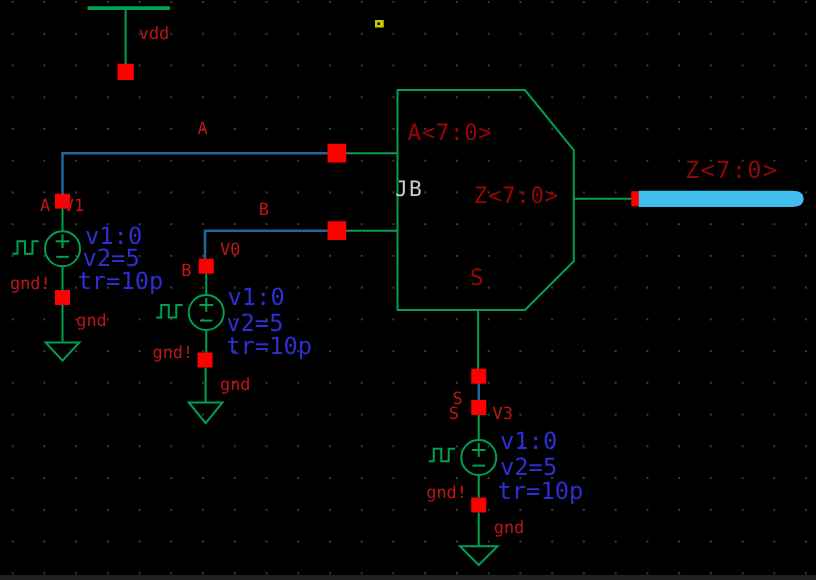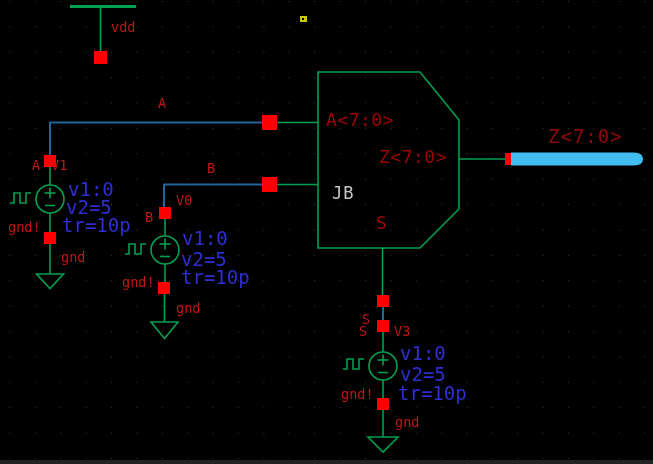--- a/index.html
+++ b/index.html
@@ -131,22 +131,22 @@
 
   <span class="lbl net" style="left:207px;top:162px;">B</span>
   <span class="lbl net" style="left:145px;top:211px;">B</span>
   <span class="lbl net" style="left:176px;top:194px;">V0</span>
   <span class="lbl prop" style="left:182px;top:229px;">v1:0</span>
   <span class="lbl prop" style="left:181px;top:250px;">v2=5</span>
   <span class="lbl prop" style="left:181px;top:268px;">tr=10p</span>
   <span class="lbl net" style="left:122px;top:276px;">gnd!</span>
   <span class="lbl net" style="left:176px;top:302px;">gnd</span>
 
-  <span class="lbl pin" style="left:326px;top:111px;">A&lt;7:0&gt;</span>
-  <span class="lbl inst" style="left:332px;top:144px;margin-top:41px;">JB</span>
+  <span class="lbl pin" style="left:326px;top:98px;">A&lt;7:0&gt;</span>
+  <span class="lbl inst" style="left:316px;top:144px;">JB</span>
   <span class="lbl pin" style="left:379px;top:148px;">Z&lt;7:0&gt;</span>
   <span class="lbl pin" style="left:376px;top:214px;">S</span>
 
   <span class="lbl buslbl" style="left:548px;top:127px;">Z&lt;7:0&gt;</span>
 
   <span class="lbl net" style="left:362px;top:313px;">S</span>
   <span class="lbl net" style="left:359px;top:325px;">S</span>
   <span class="lbl net" style="left:394px;top:325px;text-align:center;">V3</span>
   <span class="lbl prop" style="left:400px;top:344px;">v1:0</span>
   <span class="lbl prop" style="left:400px;top:365px;">v2=5</span>

